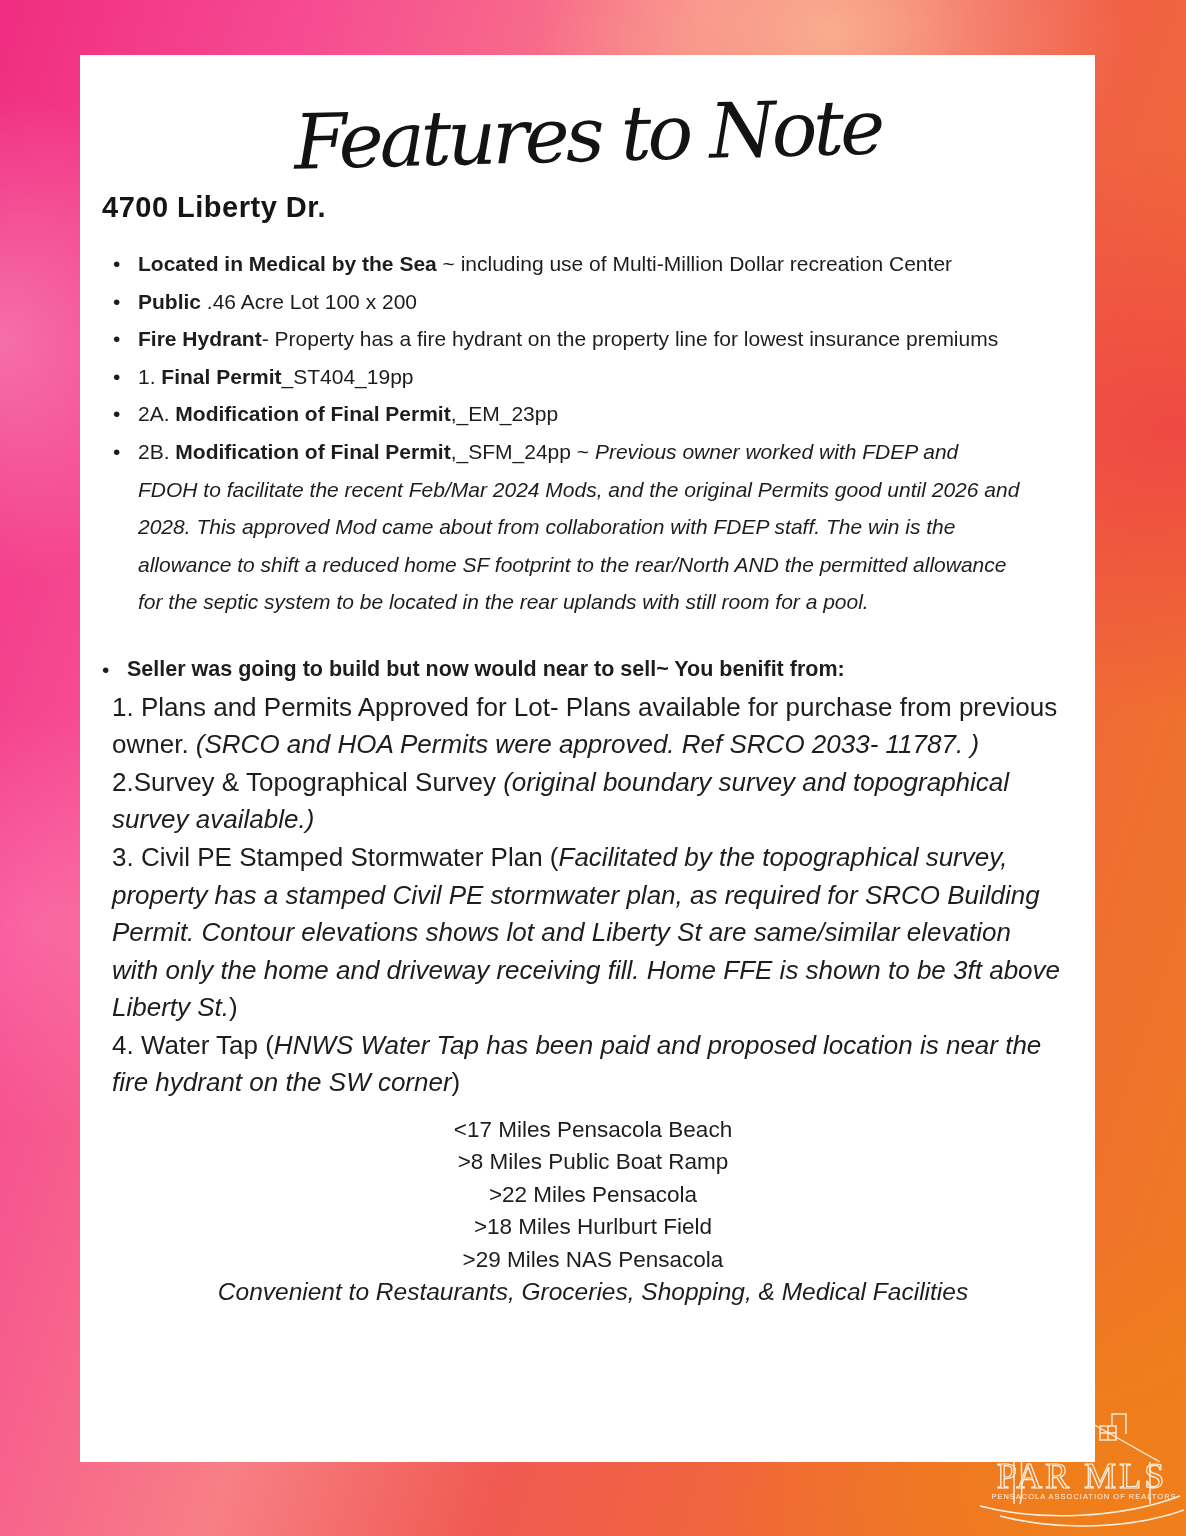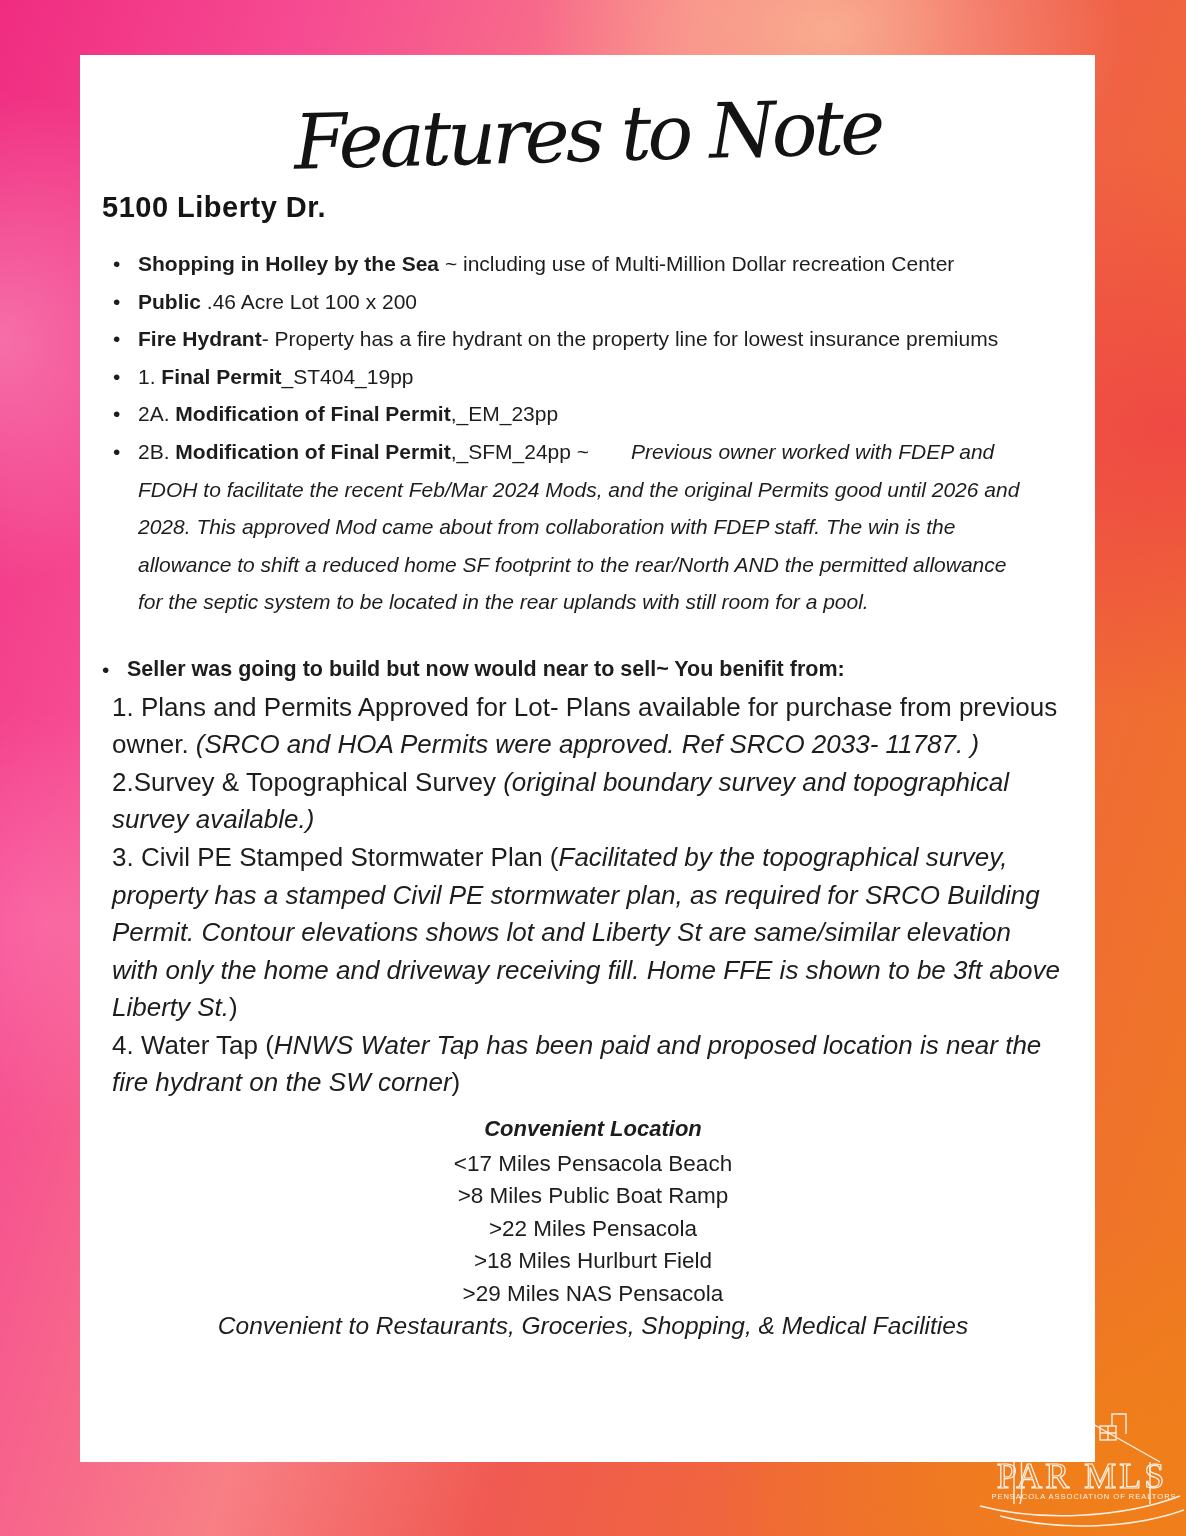--- a/index.html
+++ b/index.html
@@ -29,48 +29,48 @@
     position:absolute;left:22px;top:136px;
     font-size:29px;font-weight:700;letter-spacing:.5px;color:#151515;
   }
   .content{position:absolute;left:22px;top:190px;width:982px;}
   .content span,.content b,.content i{white-space:pre-wrap;}
   .features{margin:0 0 0 11px;padding:0;list-style:none;}
   .feat{display:flex;line-height:37.6px;font-size:21px;}
   .blt{width:25px;flex:none;font-size:21px;}
   .ftext{flex:1;max-width:885px;}
   .feat b{font-weight:700;}
-  .feat i{margin-left:36px;}
+  .feat i{}
   .seller{margin-top:30px;}
   .seller .ftext{font-weight:700;font-size:21.5px;}
   .benefits{margin:0 0 0 10px;padding:0;list-style:none;}
   .benefits li{line-height:37.6px;font-size:26px;max-width:950px;}
   .benefits i{font-style:italic;}
   .location{text-align:center;margin-top:12px;}
   .loc-head{font-size:22px;font-weight:700;font-style:italic;line-height:30px;}
   .distances{margin:4px 0 0 0;padding:0;list-style:none;}
   .distances li{font-size:22.5px;line-height:32.4px;}
   .loc-foot{font-size:24.5px;font-style:italic;line-height:32px;margin-top:0;}
   
   .watermark{position:absolute;right:-4px;bottom:0;width:216px;height:136px;opacity:.92;}
 </style>
 </head>
 <body>
 
 <div class="page">
 
   <div class="title">Features to Note</div>
-  <div class="address">5100 Liberty Dr.</div>
+  <div class="address">4700 Liberty Dr.</div>
 
   <div class="content">
 
     <ul class="features">
       <li class="feat">
         <span class="blt">•</span>
-        <span class="ftext"><b>Shopping in Holley by the Sea</b><span> ~ including use of Multi-Million Dollar recreation Center</span></span>
+        <span class="ftext"><b>Located in Medical by the Sea</b><span> ~ including use of Multi-Million Dollar recreation Center</span></span>
       </li>
       <li class="feat">
         <span class="blt">•</span>
         <span class="ftext"><b>Public</b><span> .46 Acre Lot 100 x 200</span></span>
       </li>
       <li class="feat">
         <span class="blt">•</span>
         <span class="ftext"><b>Fire Hydrant</b><span>- Property has a fire hydrant on the property line for lowest insurance premiums</span></span>
       </li>
       <li class="feat">
@@ -93,21 +93,20 @@
     </div>
 
     <ol class="benefits">
       <li><span>1. </span><span>Plans and Permits Approved for Lot- Plans available for purchase from previous owner. </span><i>(SRCO and HOA Permits were approved. Ref SRCO 2033- 11787. )</i></li>
       <li><span>2.</span><span>Survey &amp; Topographical Survey </span><i>(original boundary survey and topographical survey available.)</i></li>
       <li><span>3. </span><span>Civil PE Stamped Stormwater Plan (</span><i>Facilitated by the topographical survey, property has a stamped Civil PE stormwater plan, as required for SRCO Building Permit. Contour elevations shows lot and Liberty St are same/similar elevation with only the home and driveway receiving fill. Home FFE is shown to be 3ft above Liberty St.</i><span>)</span></li>
       <li><span>4. </span><span>Water Tap (</span><i>HNWS Water Tap has been paid and proposed location is near the fire hydrant on the SW corner</i><span>)</span></li>
     </ol>
 
     <div class="location">
-      <div class="loc-head">Convenient Location</div>
       <ul class="distances">
         <li>&lt;17 Miles Pensacola Beach</li>
         <li>&gt;8 Miles Public Boat Ramp</li>
         <li>&gt;22 Miles Pensacola</li>
         <li>&gt;18 Miles Hurlburt Field</li>
         <li>&gt;29 Miles NAS Pensacola</li>
       </ul>
       <div class="loc-foot">Convenient to Restaurants, Groceries, Shopping, &amp; Medical Facilities</div>
     </div>
 

